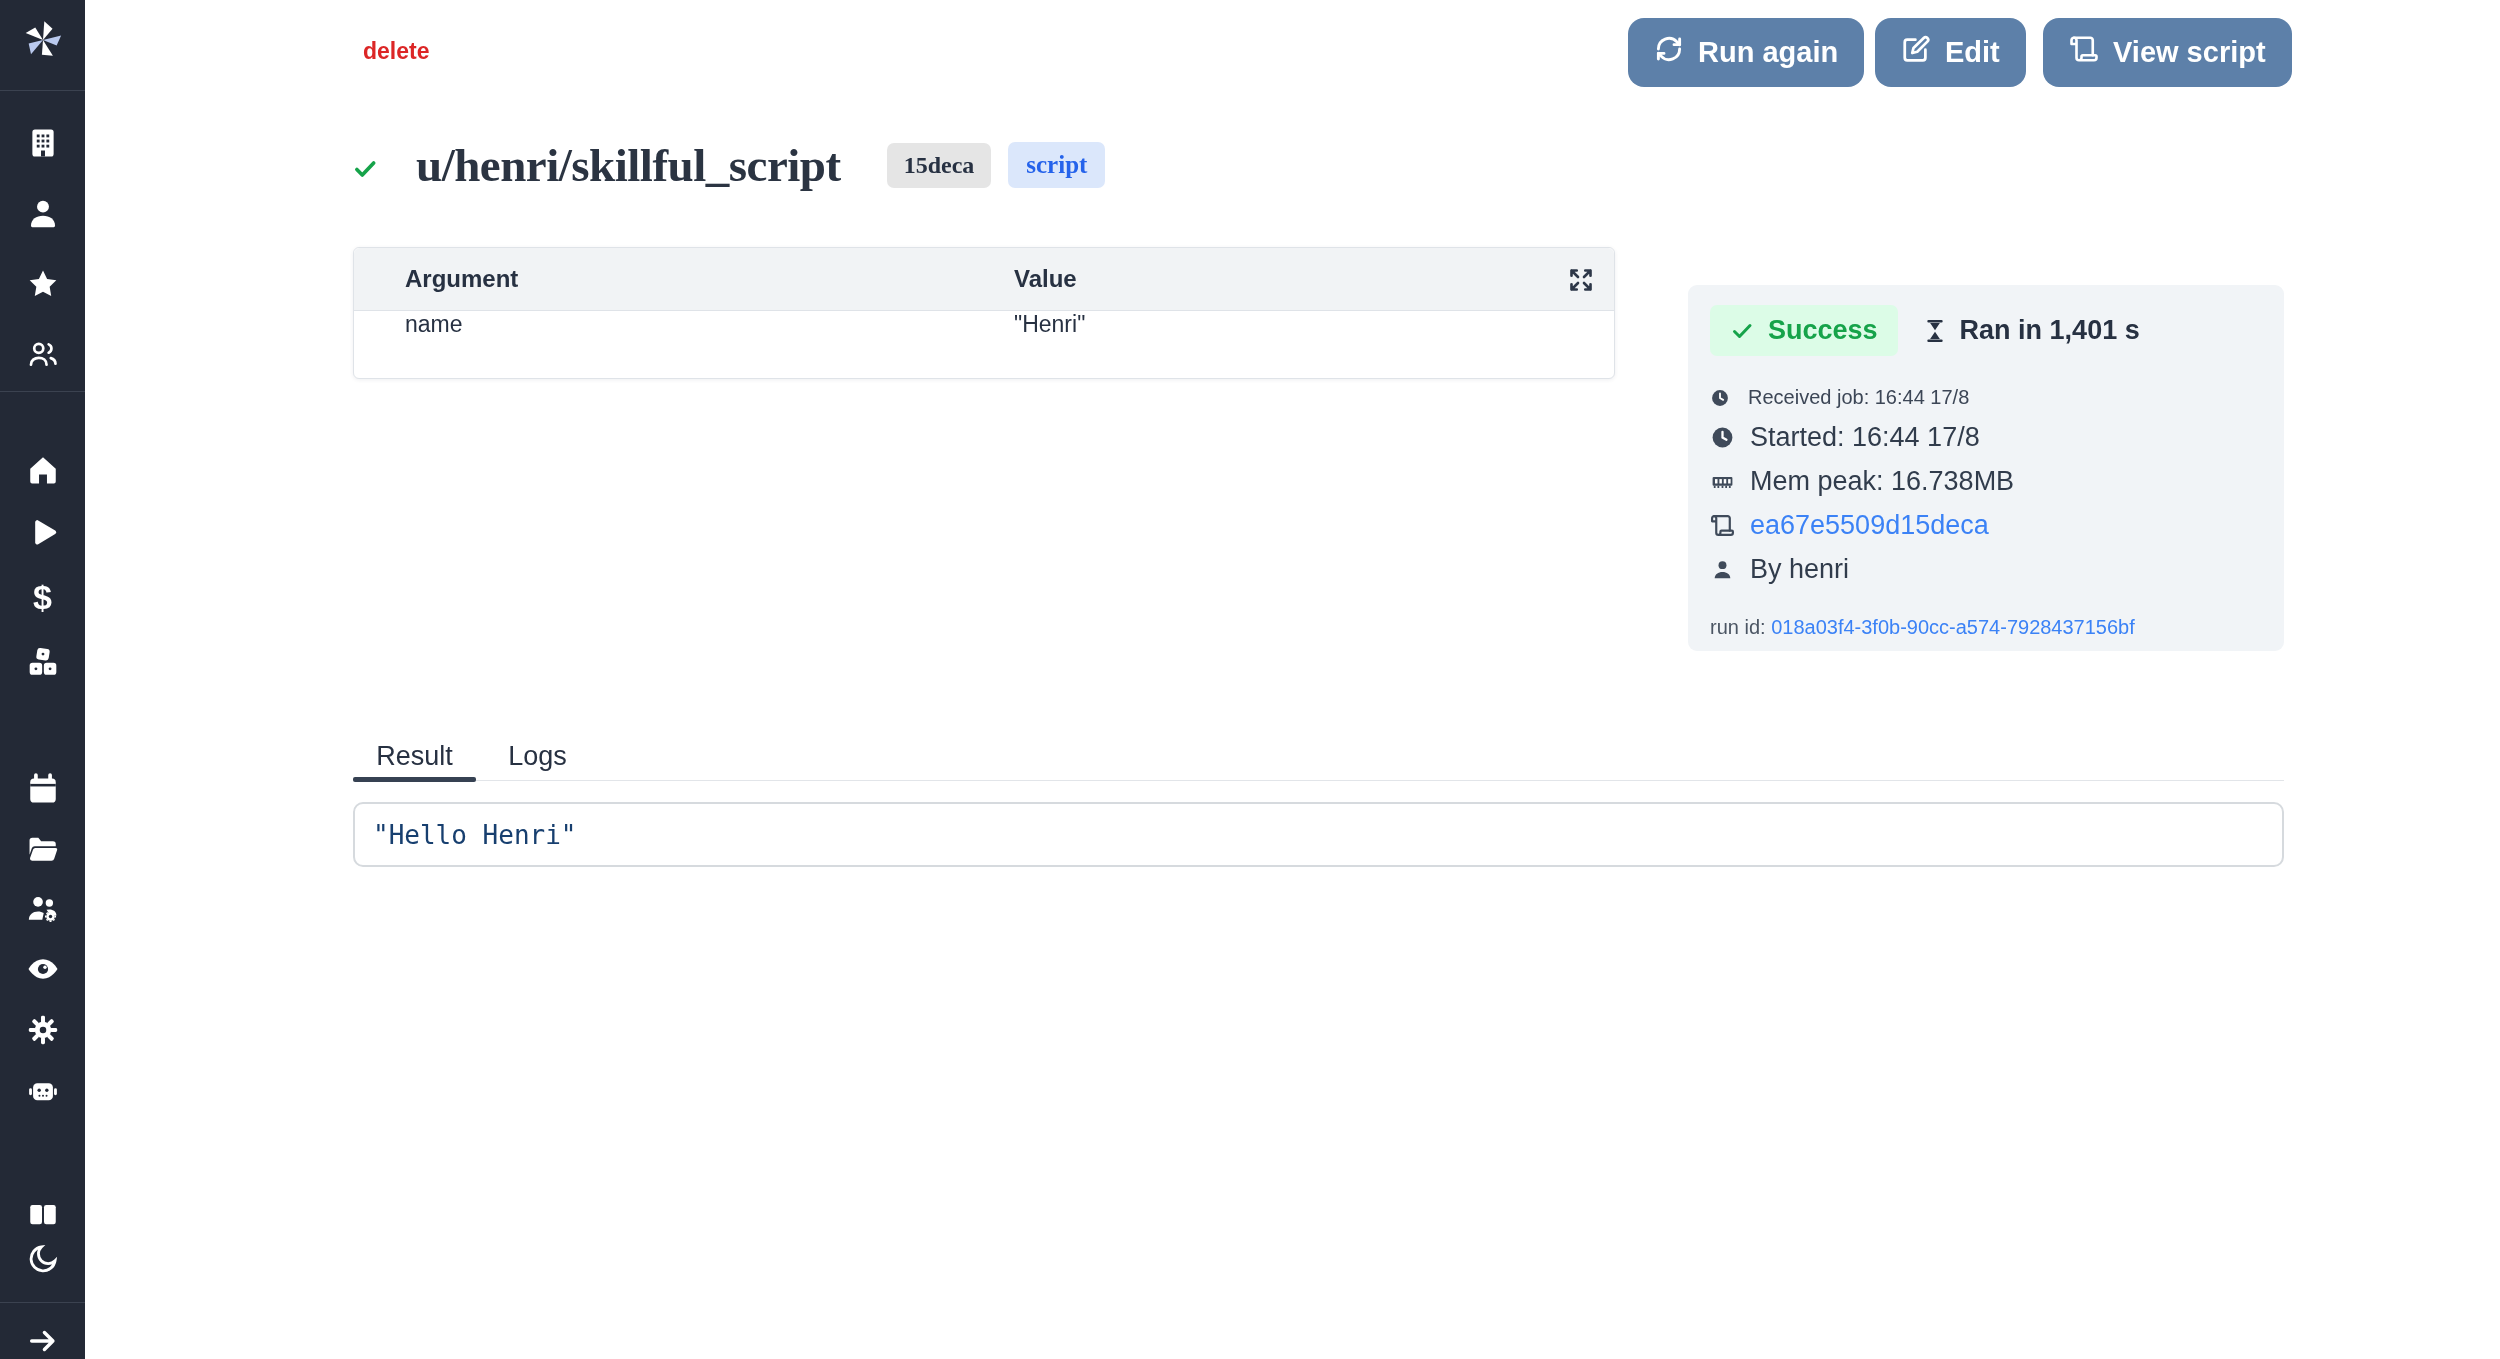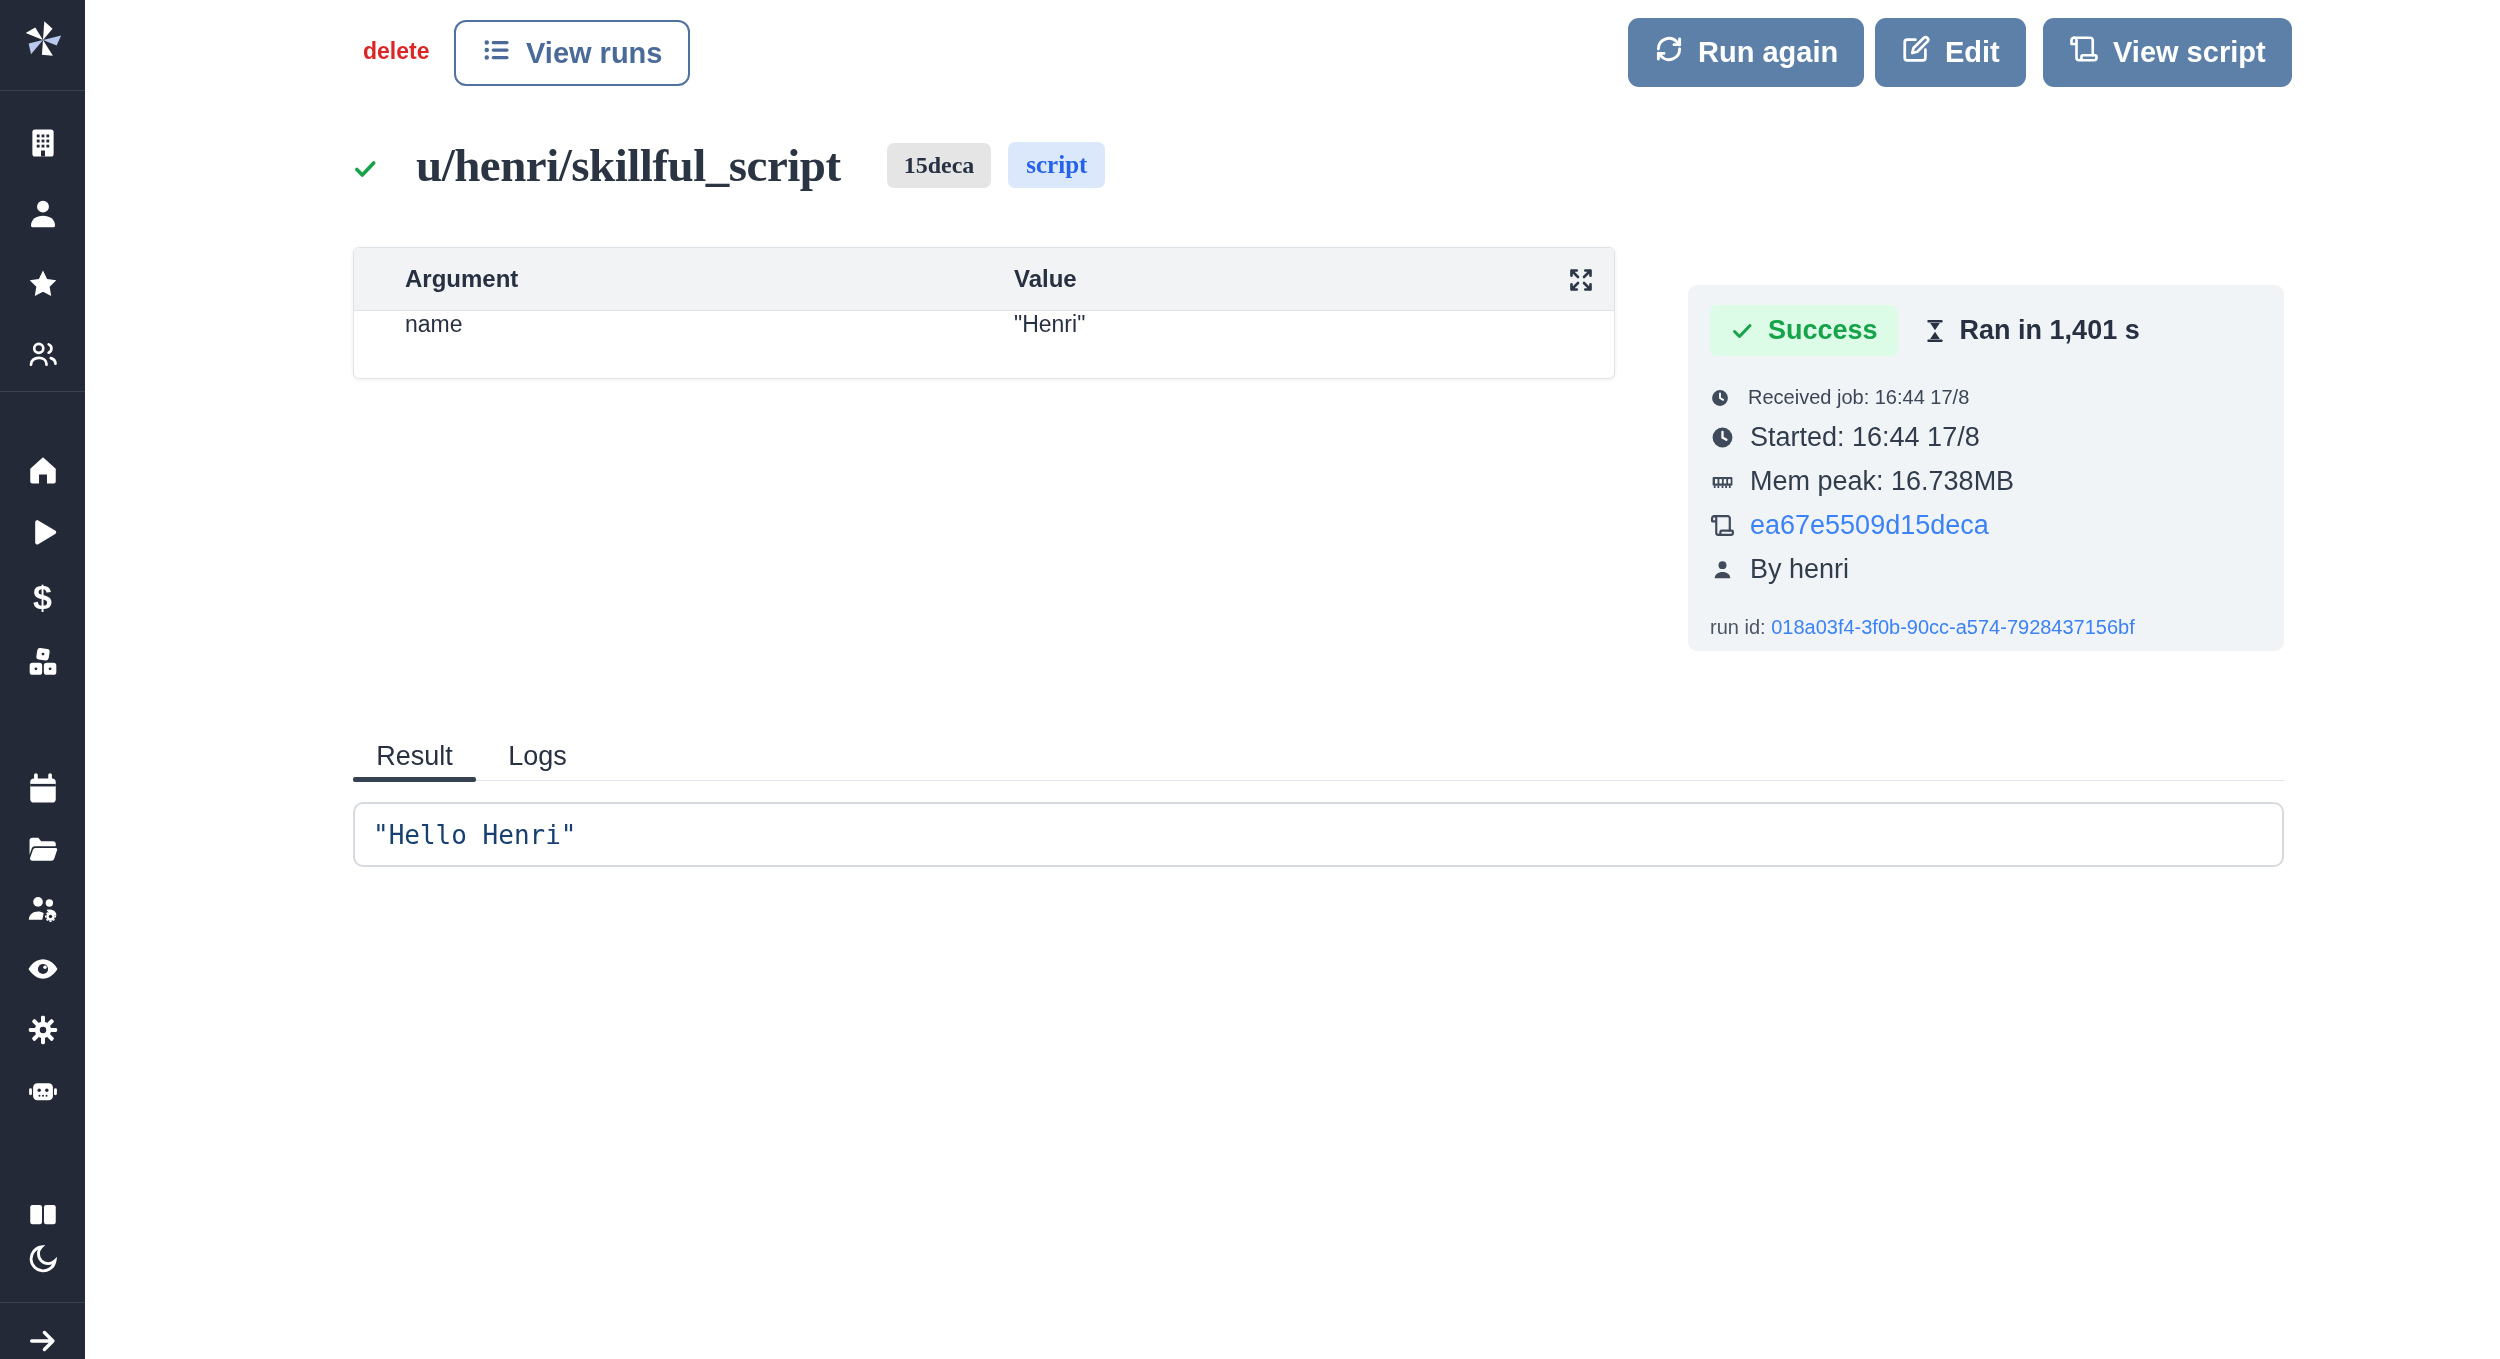--- a/index.html
+++ b/index.html
@@ -19,21 +19,21 @@
   
   .main { position:relative; flex:1; height:1359px; }
 
   .delete-link { position:absolute; left:278px; top:38px; color:#dc2626; font-weight:700;
                  font-size:23px; cursor:pointer; }
   .btn-outline { position:absolute; left:369px; top:20px; height:66px; padding:0 26px;
                  display:inline-flex; align-items:center; gap:14px; background:#fff;
                  border:2px solid #51719e; border-radius:12px; color:#4a6a99;
                  font-size:29px; font-weight:700; cursor:pointer; }
   .btn-solid { position:absolute; top:18px; height:69px; padding:0 26px; display:inline-flex;
-               align-items:center; gap:14px; background:#5d80a9; border:none; border-radius:11px;
+               align-items:center; gap:14px; background:#5d80a9; border:none; border-radius:16px;
                color:#ffffff; font-size:29px; font-weight:700; cursor:pointer; }
   #btn-run-again { left:1543px; }
   #btn-edit { left:1790px; }
   #btn-view-script { left:1958px; }
   .btn-solid svg, .btn-outline svg { width:30px; height:30px; }
 
   .title-row { position:absolute; left:267px; top:138px; display:flex; align-items:center;font-family:Liberation Serif, serif; }
   .title-check { width:26px; height:26px; margin-top:8px; }
   .page-title { margin-left:38px; font-size:47px; font-weight:800; color:#2b3442; letter-spacing:-0.5px; }
   .badge-gray { margin-left:46px; background:#e5e5e5; color:#273142; border-radius:7px;
@@ -247,29 +247,20 @@
       <svg viewBox="0 0 24 24" fill="none" stroke="#fff" stroke-width="2.4" stroke-linecap="round" stroke-linejoin="round">
           <path d="M4 12h15M13 6l6 6-6 6"></path>
         </svg>
     </div>
   </nav>
 
   <div class="main">
 
     <span class="delete-link">delete</span>
 
-    <button class="btn-outline">
-      <span>
-        <svg viewBox="0 0 24 24" fill="none" stroke="#4a6a99" stroke-width="2.6" stroke-linecap="round">
-          <path d="M9 6h11M9 12h11M9 18h11"></path>
-            <path d="M3.8 6h.01M3.8 12h.01M3.8 18h.01" stroke-width="3.6"></path>
-          </svg>
-      </span>
-      <span>View runs</span>
-    </button>
 
     <button id="btn-run-again" class="btn-solid">
       <span>
         <svg viewBox="0 0 24 24" fill="none" stroke="#fff" stroke-width="2.3" stroke-linecap="round" stroke-linejoin="round">
           <path d="M20.5 12a8.5 8.5 0 0 1-14.8 5.7L3.5 15.5"></path>
             <path d="M3.5 12a8.5 8.5 0 0 1 14.8-5.7l2.2 2.2"></path>
           <path d="M20.5 4v4.5H16"></path>
             <path d="M3.5 20v-4.5H8"></path>
           </svg>
       </span>

